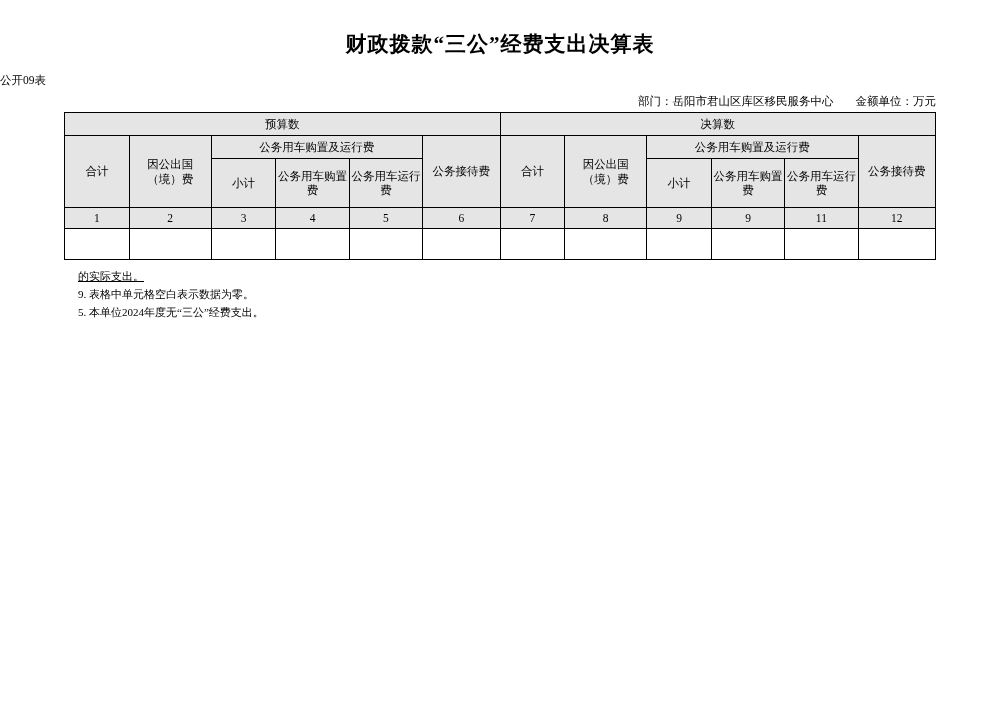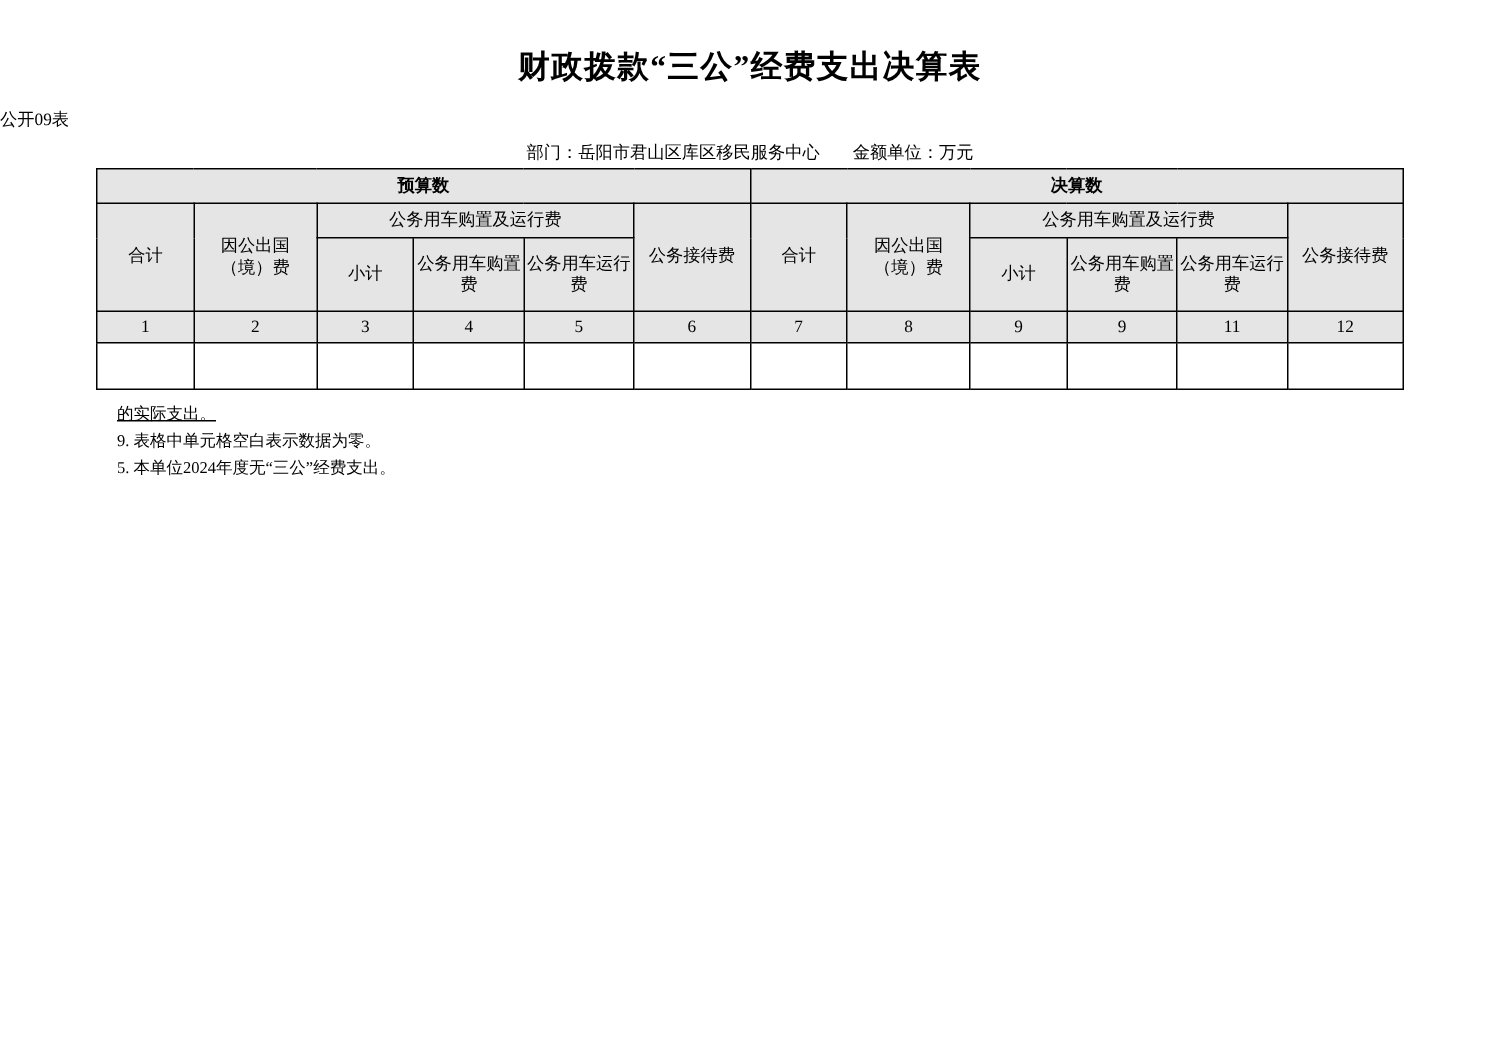--- a/index.html
+++ b/index.html
@@ -32,21 +32,21 @@
   }
   .meta-right {
     text-align: left;
     font-size: 11.5px;
     padding-right: 64px;
     margin-top: 14px;
     line-height: 1.4;
   }
   .meta-row {
     display: flex;
-    justify-content: center;
+    justify-content: flex-end;
     align-items: flex-end;
     padding: 0 64px 0 64px;
     font-size: 11.5px;
     margin-top: 6px;
     margin-bottom: 3px;
   }
   .dept {
     font-size: 11.5px;
   }
   .unit {
@@ -67,21 +67,20 @@
     font-family: "Liberation Serif", "DejaVu Serif", serif;
     padding: 2px 1px;
     line-height: 1.25;
   }
   table.main th {
     background: #e5e5e5;
     font-weight: normal;
   }
   tr.grouprow th {
     height: 18px;
-    font-weight: bold;
   }
   tr.subrow th {
     height: 18px;
   }
   tr.headrow th {
     height: 44px;
   }
   tr.numrow td {
     background: #e5e5e5;
     height: 16px;

